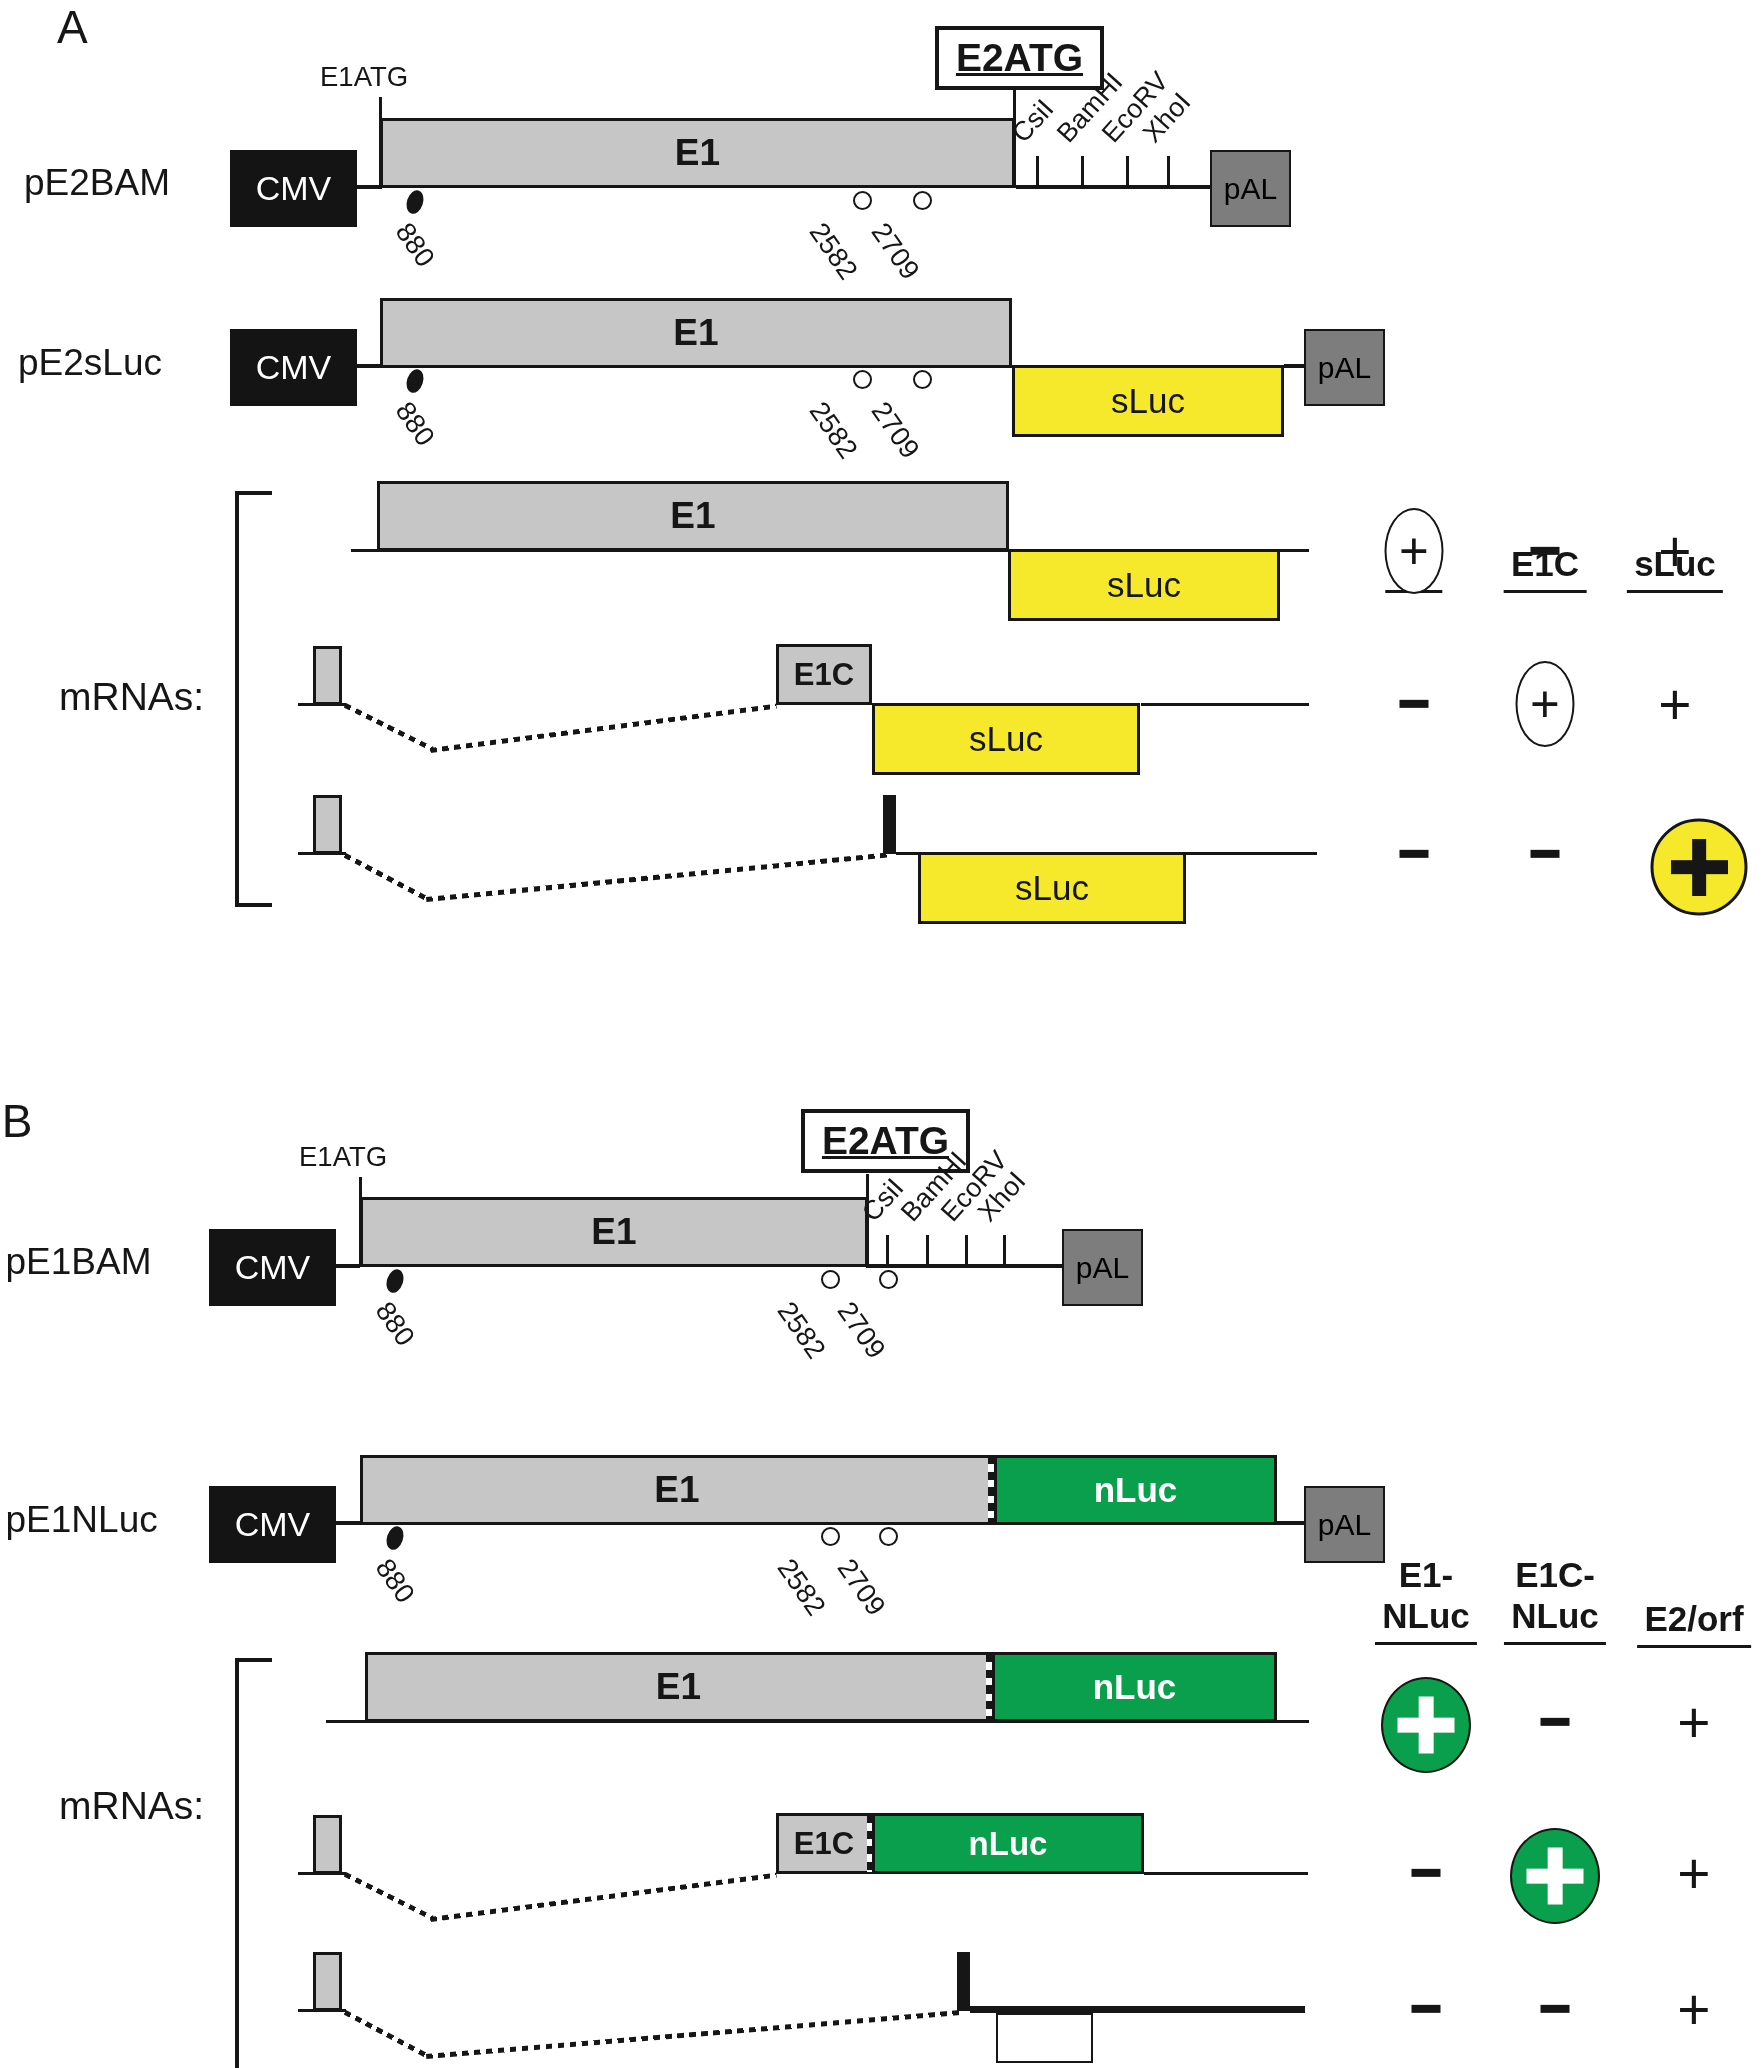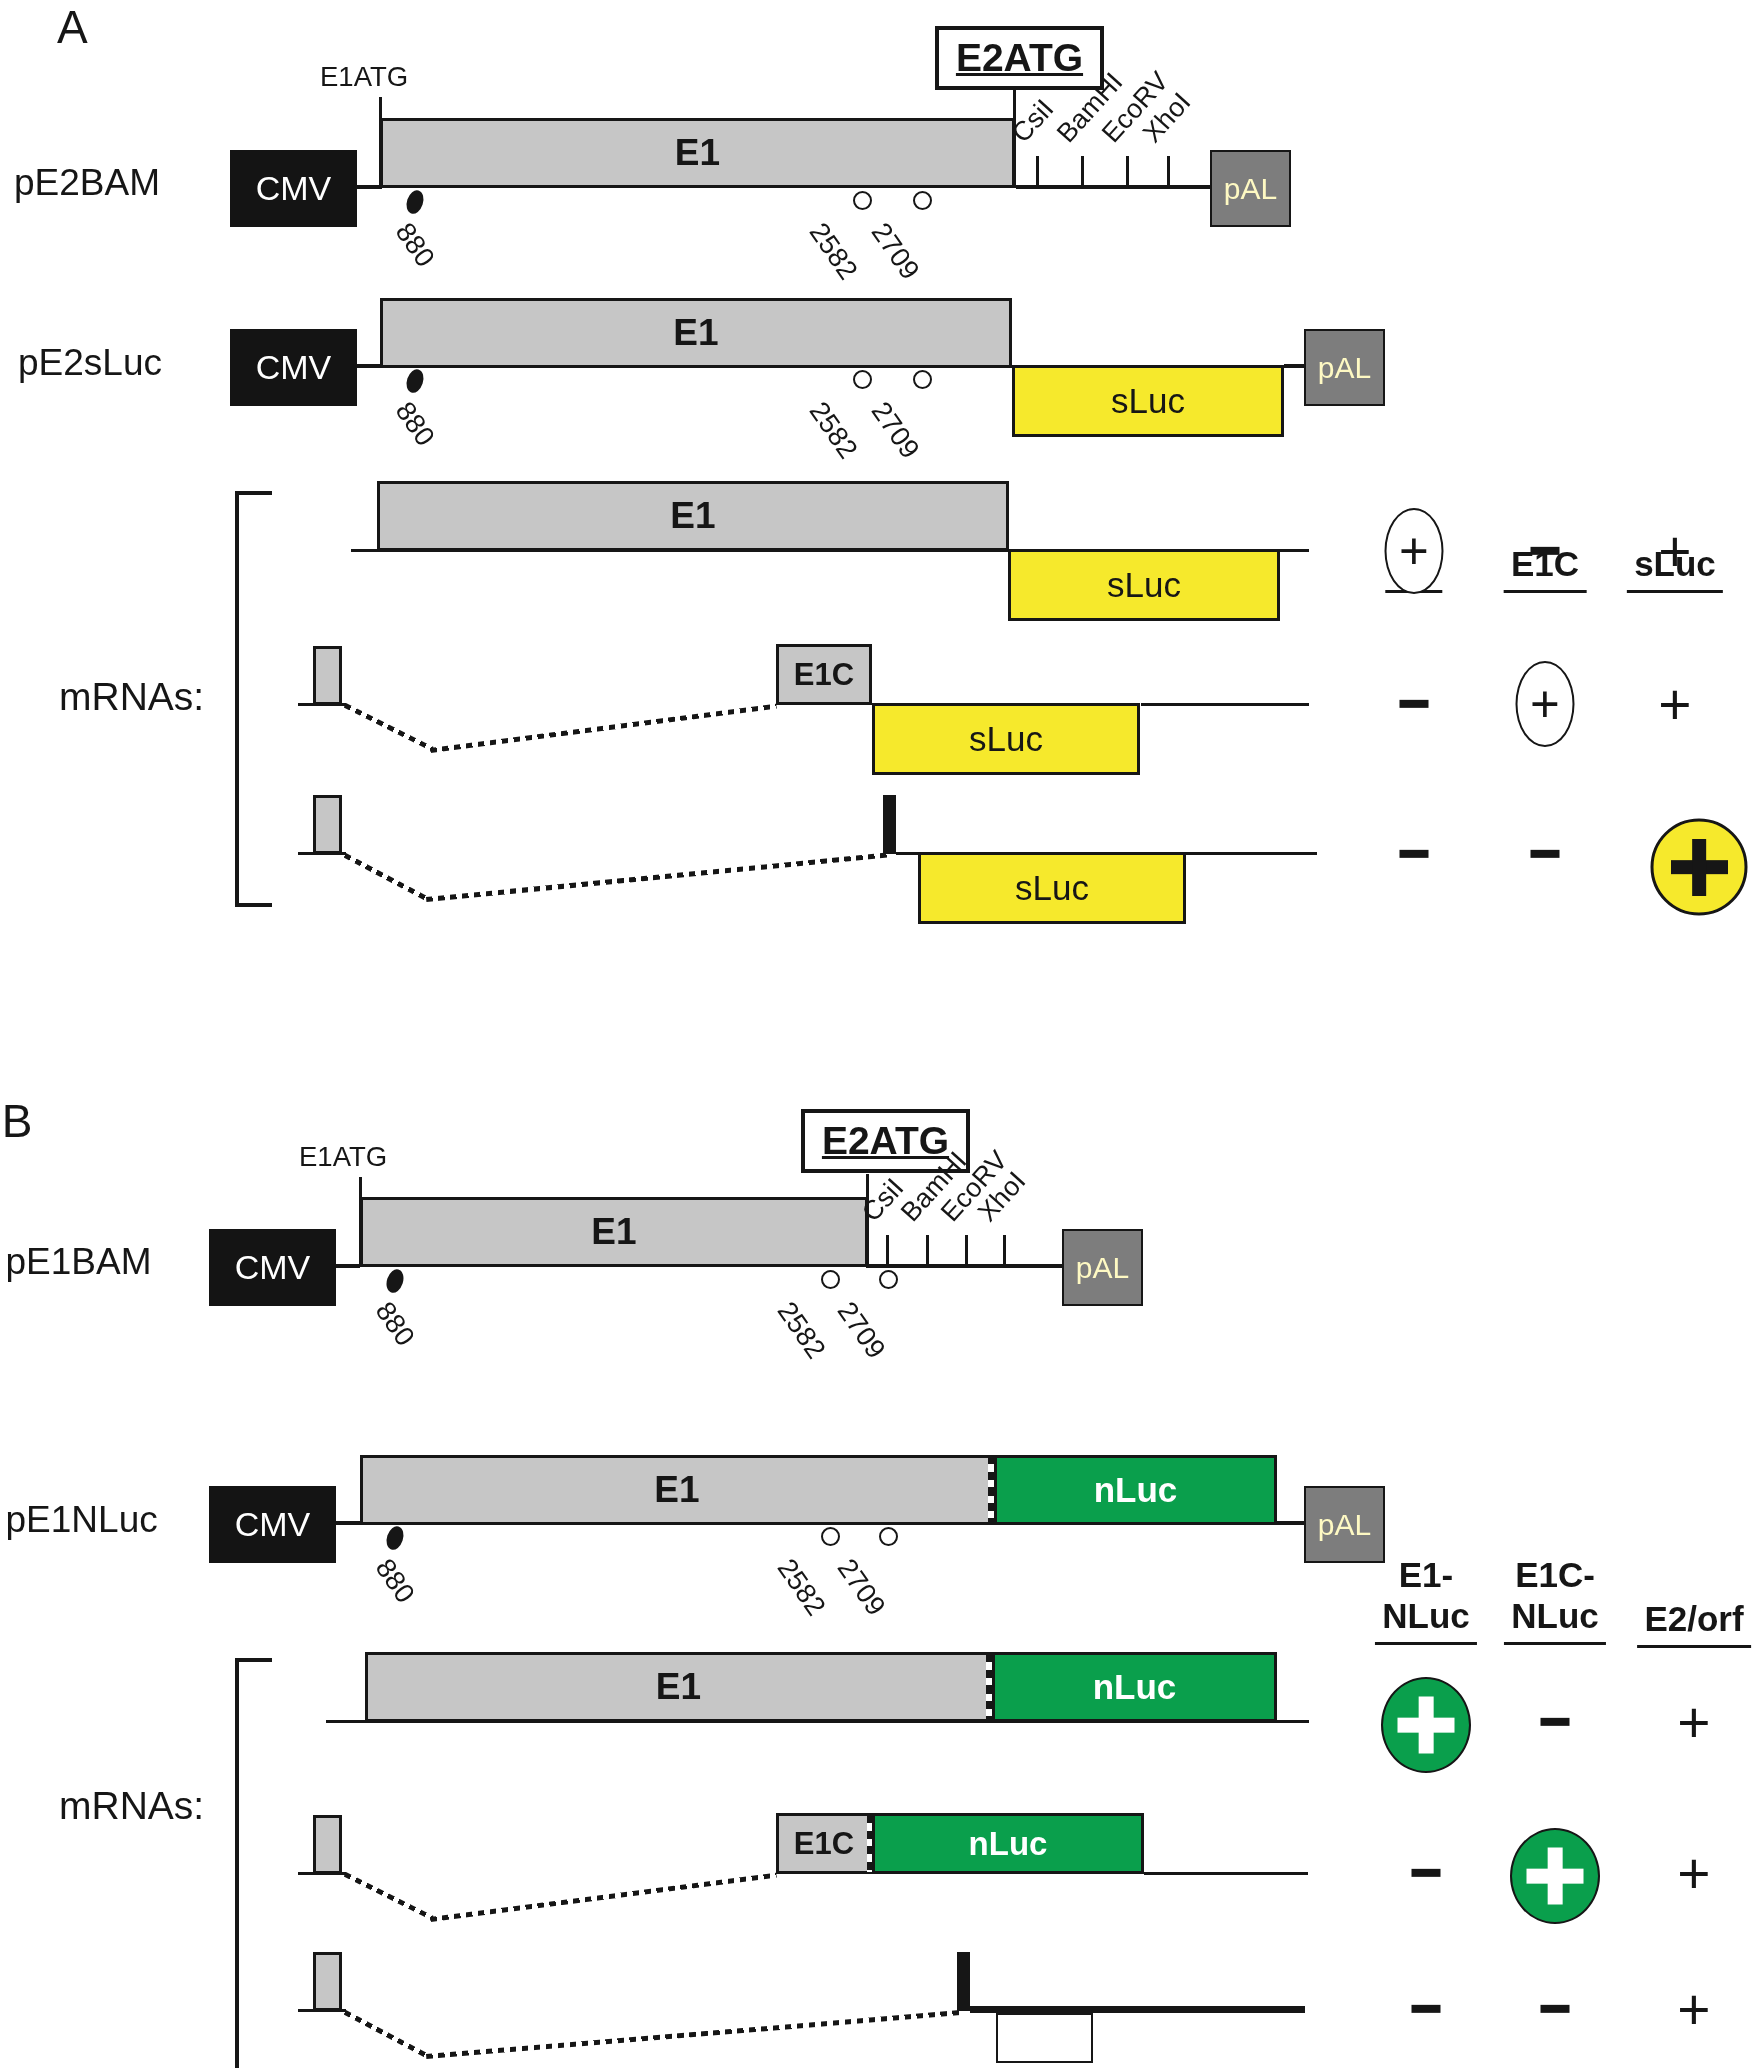--- a/index.html
+++ b/index.html
@@ -6,21 +6,21 @@
   .canvas{position:relative;width:1763px;height:2068px;background:#fff;overflow:hidden;
           font-family:"Liberation Sans",sans-serif;color:var(--ink,#161616);}
   .abs{position:absolute;}
   .lbl{position:absolute;white-space:nowrap;line-height:1.1;}
   .bar{position:absolute;background:var(--bargray,#C6C6C6);border:3.7px solid var(--ink,#161616);
        box-sizing:border-box;display:flex;align-items:center;justify-content:center;
        font-weight:bold;font-size:37px;}
   .cmv{position:absolute;background:#141414;color:#fff;display:flex;align-items:center;
        justify-content:center;font-size:34px;}
   .pal{position:absolute;background:var(--palgray,#7D7D7D);border:2.8px solid var(--ink,#161616);
-       box-sizing:border-box;color:#fef9c3;display:flex;align-items:center;justify-content:center;font-size:30px;}
+       box-sizing:border-box;color:#000000;display:flex;align-items:center;justify-content:center;font-size:30px;}
   .ybox{position:absolute;background:var(--yellow,#F6E92C);border:3.7px solid var(--ink,#161616);
         box-sizing:border-box;display:flex;align-items:center;justify-content:center;font-size:35px;}
   .gbox{position:absolute;background:var(--green,#0A9F4C);border:3.7px solid var(--ink,#161616);
         box-sizing:border-box;display:flex;align-items:center;justify-content:center;
         color:#fff;font-weight:bold;font-size:35px;}
   .frame{position:absolute;border:4.6px solid var(--ink,#161616);box-sizing:border-box;background:#fff;
          display:flex;align-items:center;justify-content:center;font-weight:bold;font-size:39px;text-decoration:underline;}
   .hline{position:absolute;background:var(--ink,#161616);height:3.7px;}
   .vline{position:absolute;background:var(--ink,#161616);width:2.8px;}
   .site{position:absolute;font-size:27px;transform-origin:0 100%;transform:rotate(-48deg);white-space:nowrap;}
@@ -54,21 +54,21 @@
   .bigc.yellow .xh,.bigc.yellow .xv{background:var(--ink,#161616);}
   .bigc.green .xh,.bigc.green .xv{background:#fff;}
 </style>
 </head>
 <body>
 
 <div class="canvas">
 
   <div class="lbl" style="left:57px;top:1.8px;font-size:46px">A</div>
 
-  <div class="lbl" style="left:14px;top:163px;font-size:37px">pE2BAM</div>
+  <div class="lbl" style="left:24px;top:163px;font-size:37px">pE2BAM</div>
   <div class="cmv" style="left:230px;top:150px;width:127px;height:77px">CMV</div>
   <div class="hline" style="left:356px;top:185px;width:26px"></div>
   <div class="lbl" style="left:320px;top:62px;font-size:27.5px">E1ATG</div>
   <div class="vline" style="left:379px;top:97px;height:89px"></div>
   <div class="bar" style="left:380px;top:118px;width:635px;height:70px">E1</div>
   <div class="oval-f" style="left:407px;top:190px"></div>
   <div class="pos" style="left:415px;top:217px">880</div>
   <div class="circ-o" style="left:853px;top:191px"></div>
   <div class="pos" style="left:829px;top:217px">2582</div>
   <div class="circ-o" style="left:913px;top:191px"></div>

